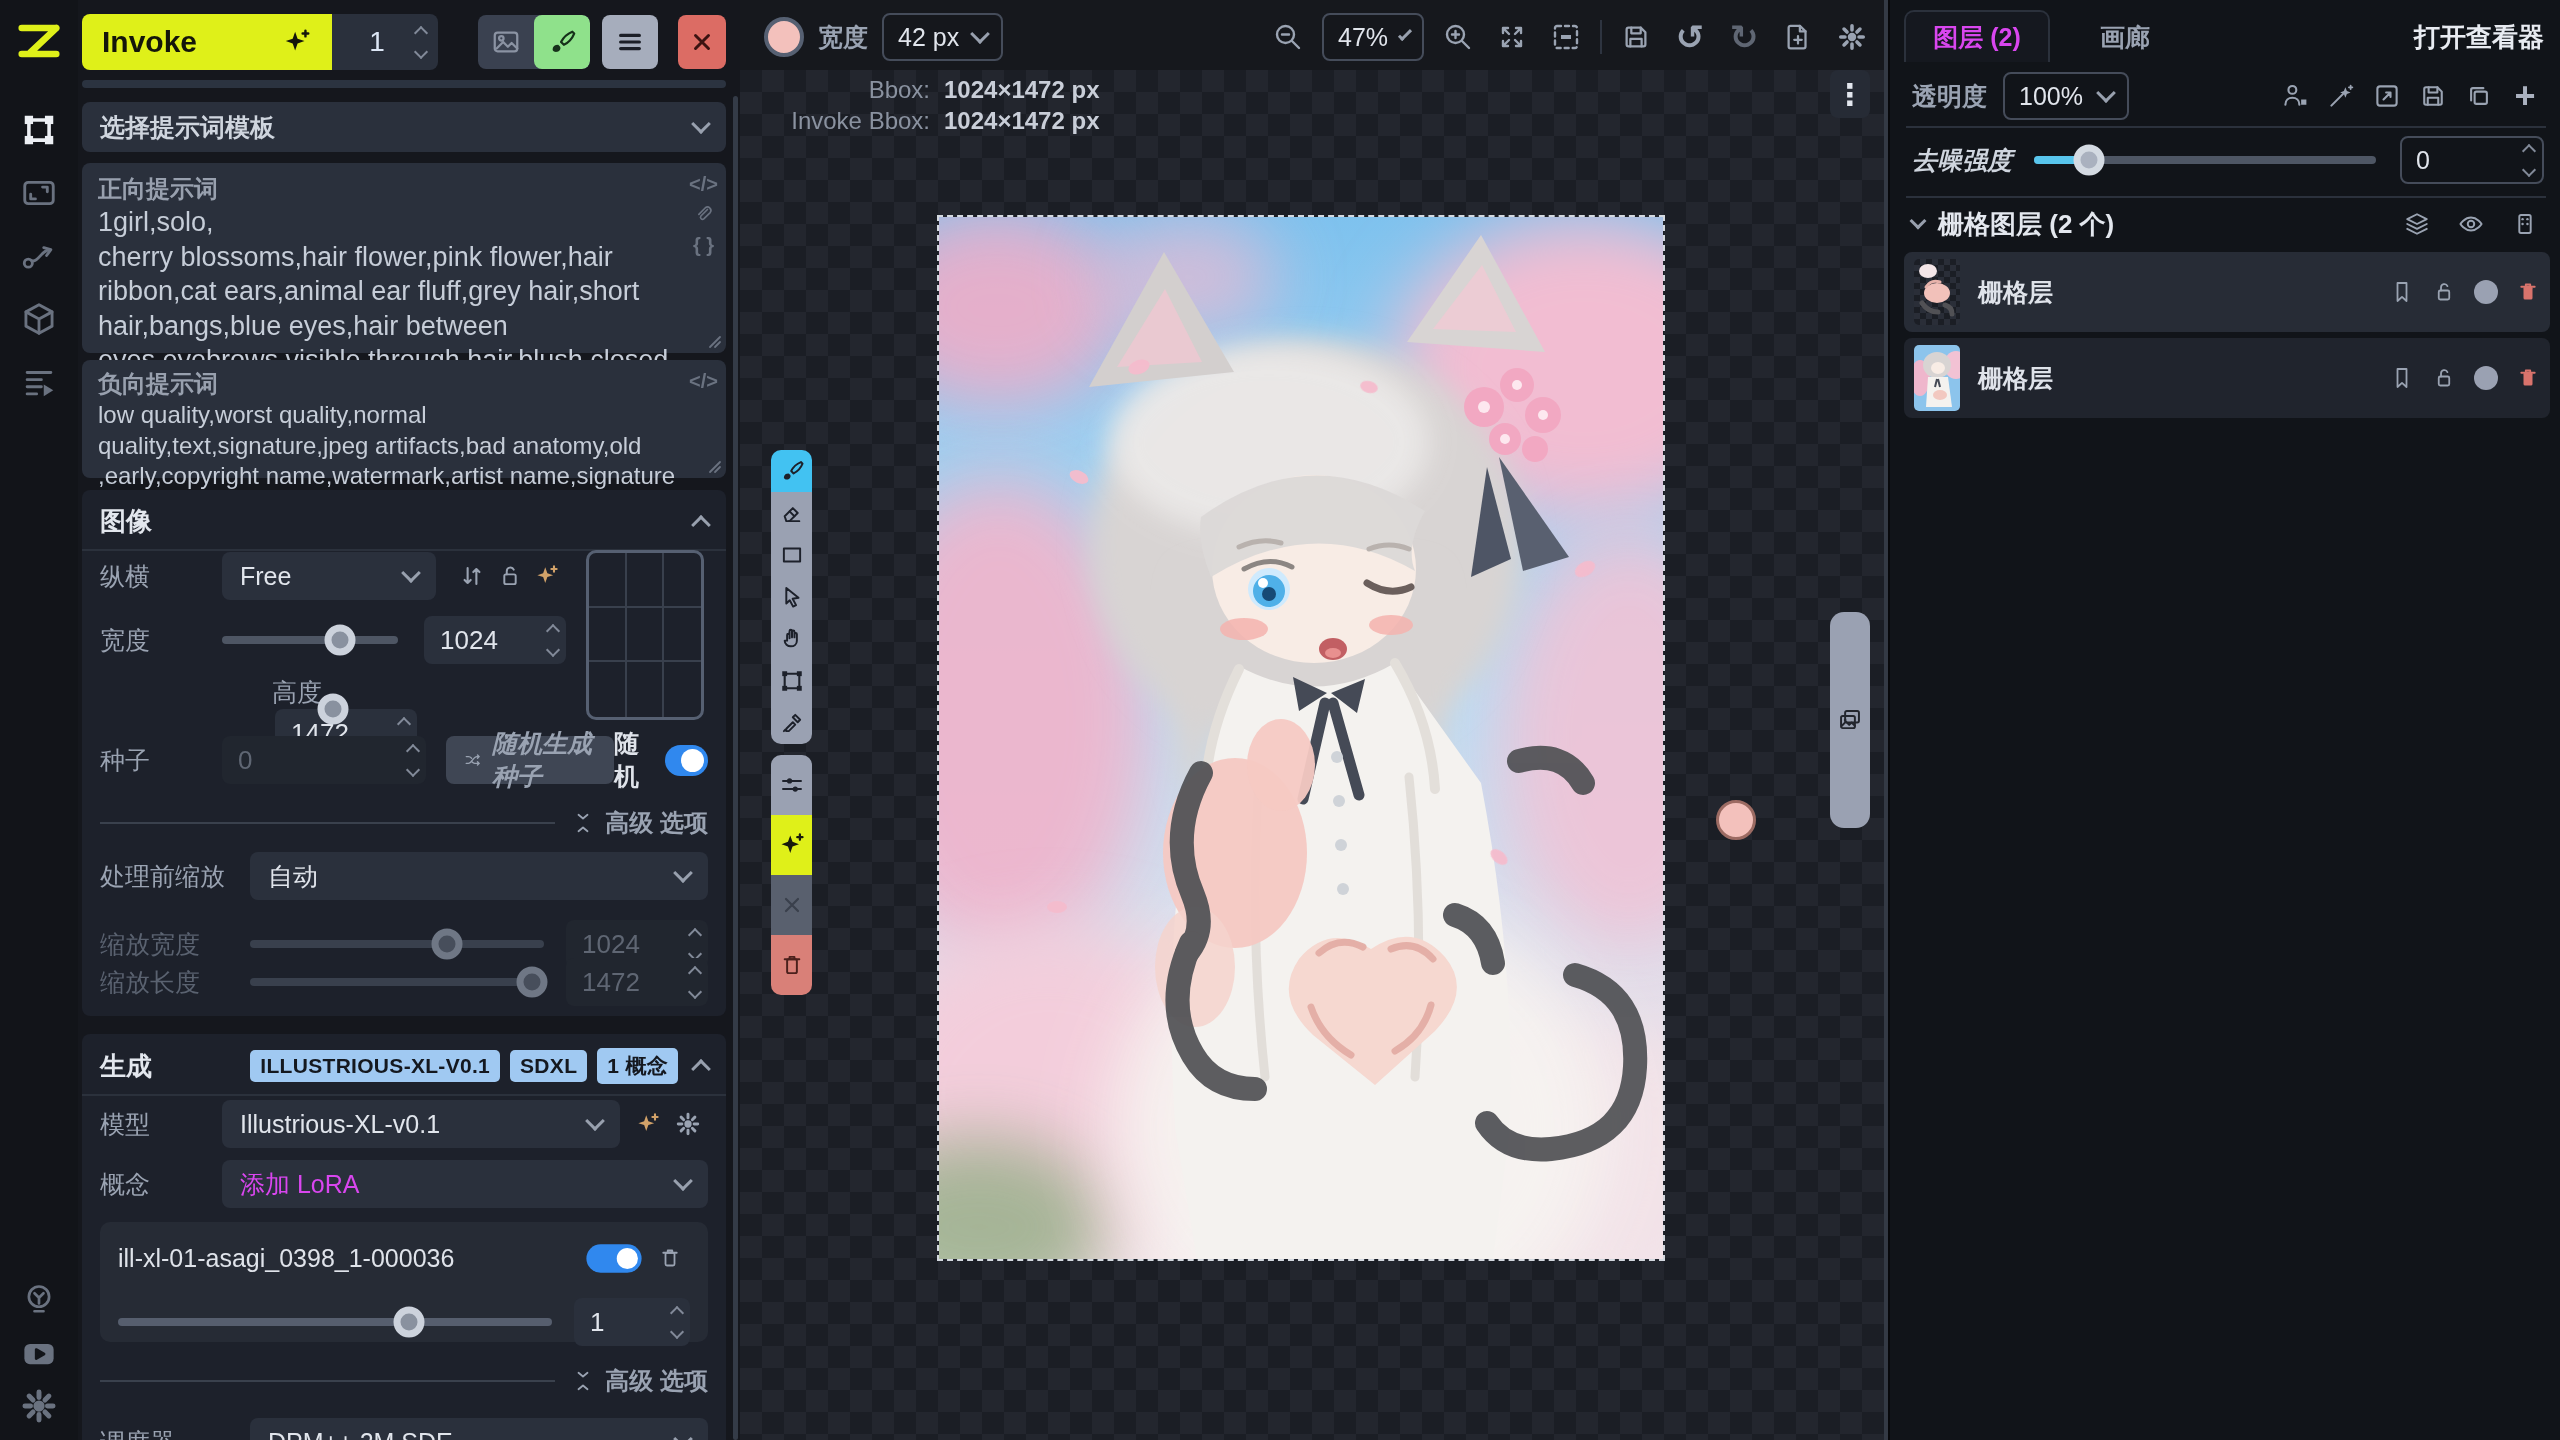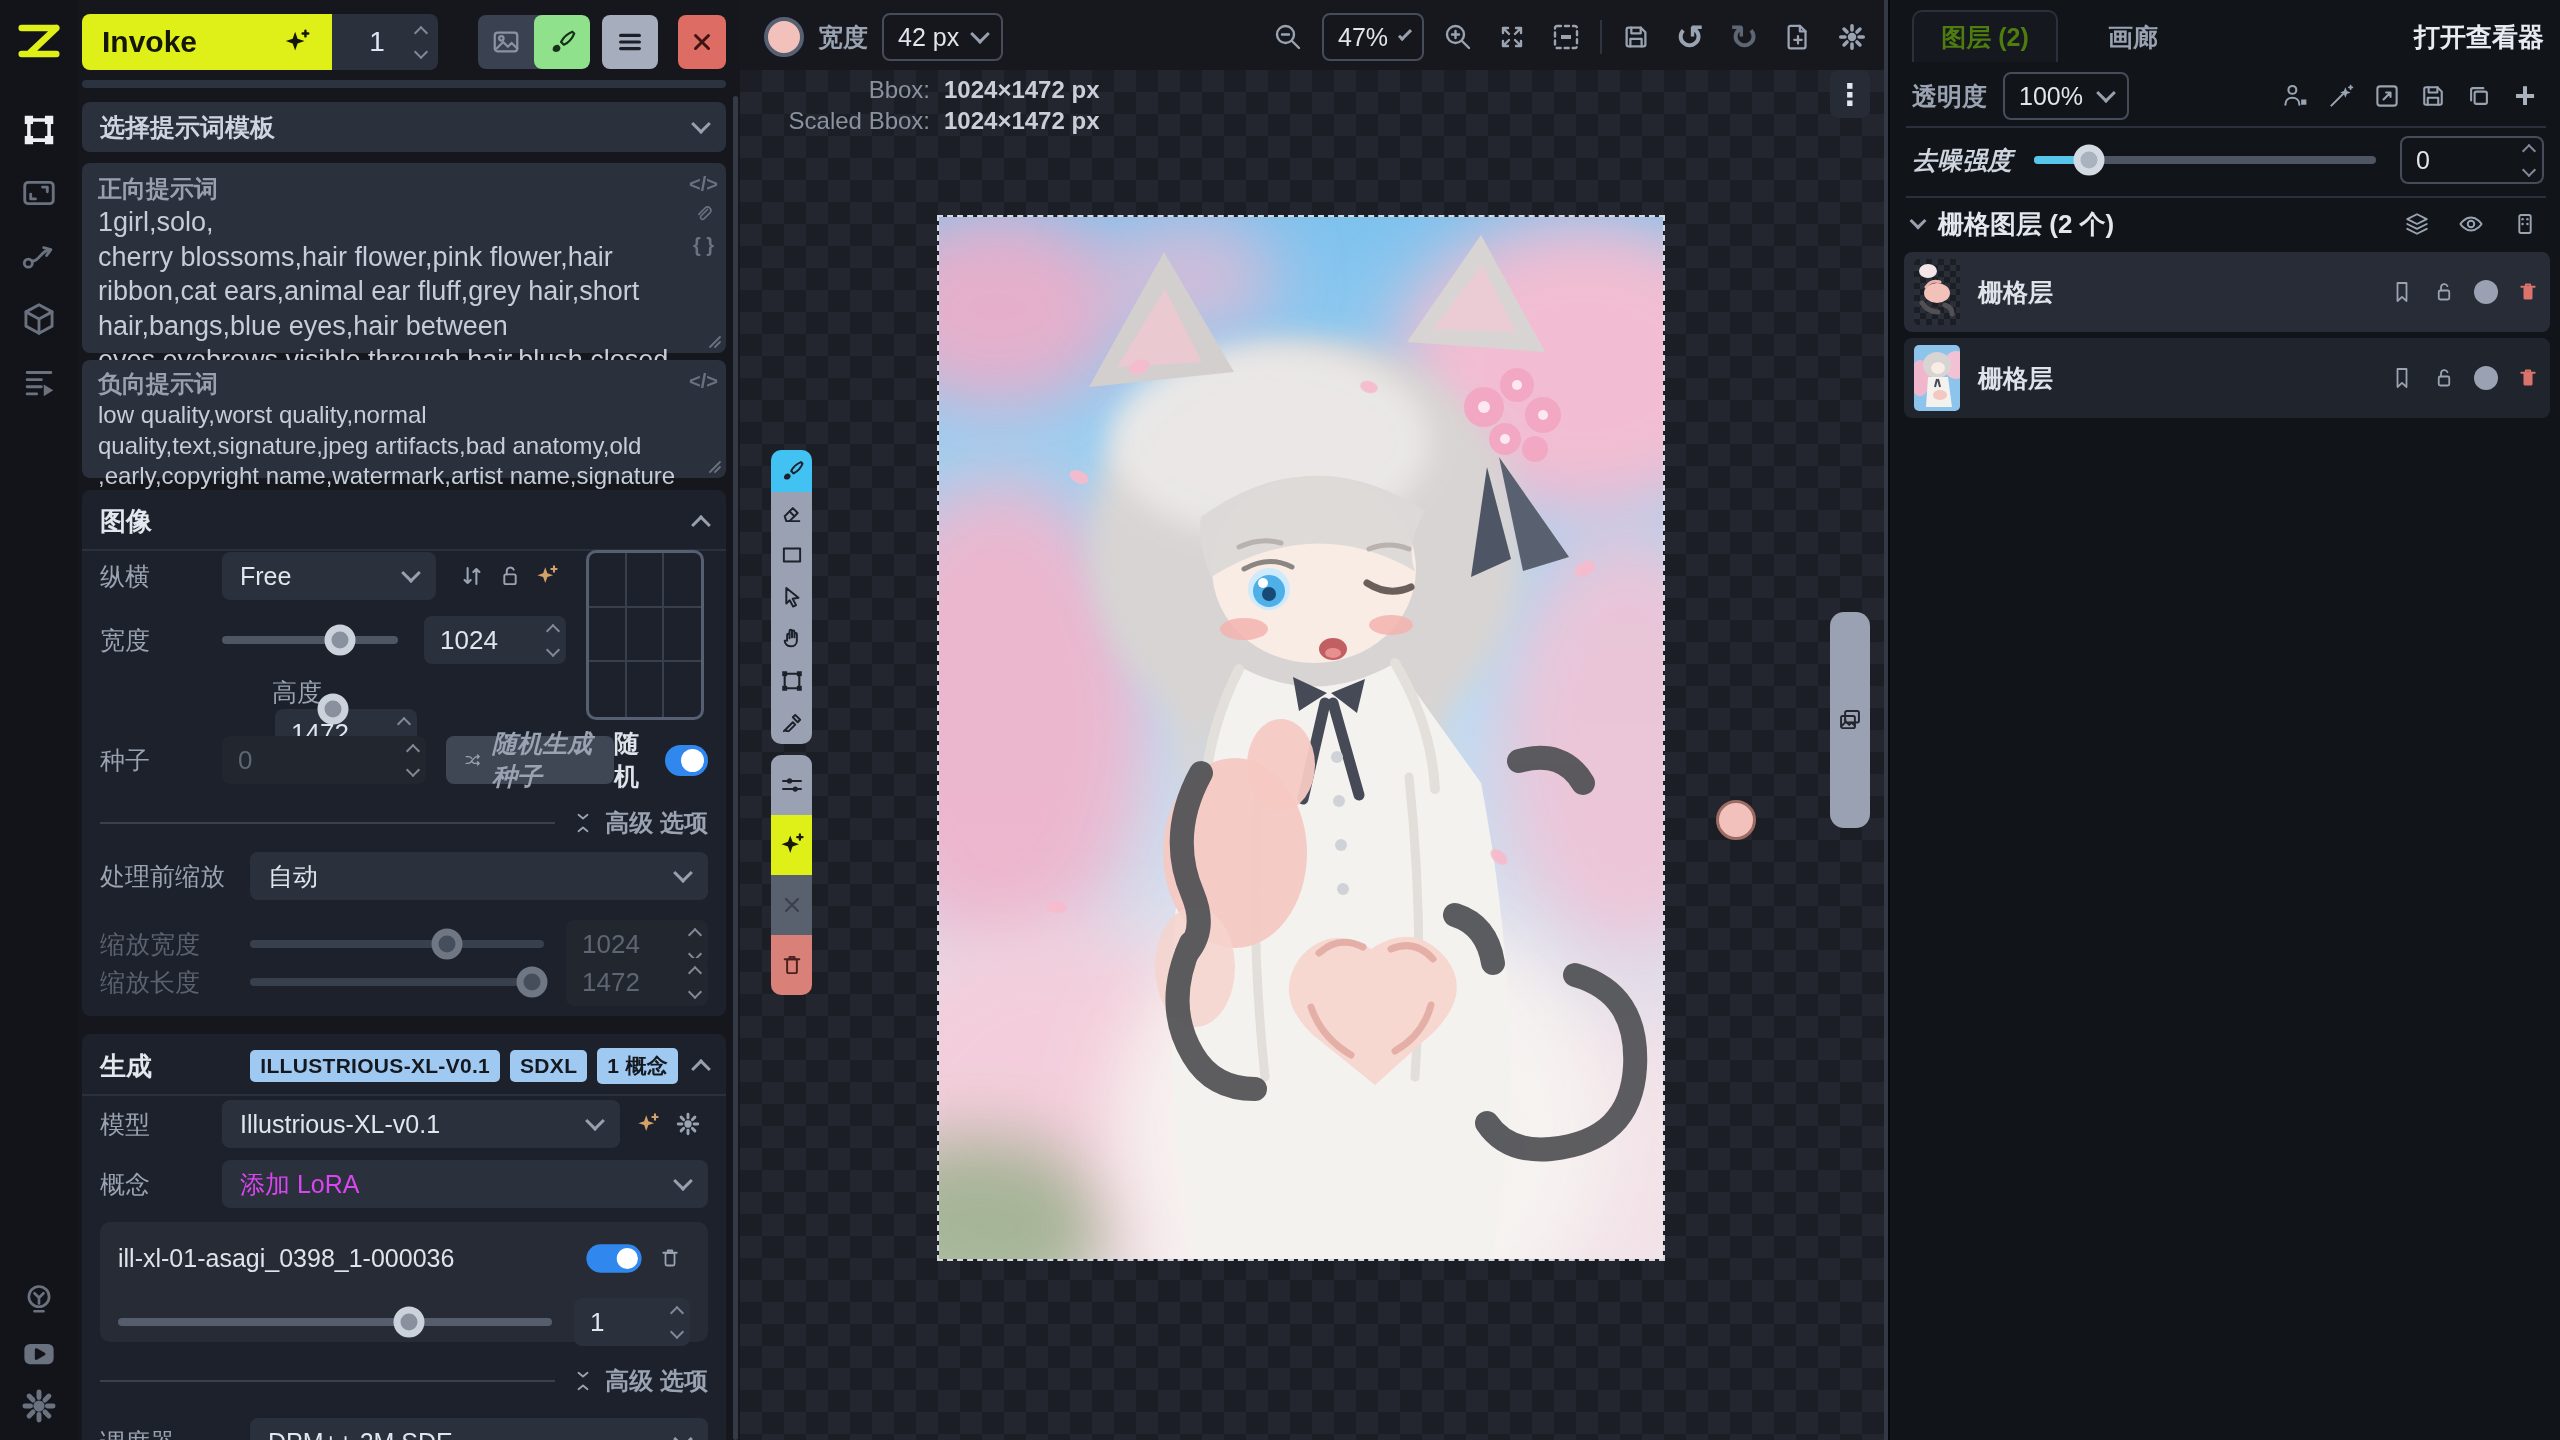--- a/index.html
+++ b/index.html
@@ -95,21 +95,21 @@
   .artframe{position:absolute;left:199px;top:217px;width:724px;height:1042px;outline:2px dashed #d4d9e0;z-index:2;}
   .art{width:100%;height:100%;display:block;}
   .cursorcircle{position:absolute;left:976px;top:800px;width:34px;height:34px;border-radius:50%;background:#f3c1bc;border:3px solid #9c6b63;z-index:4;}
   .gdrawer{position:absolute;right:18px;top:612px;width:40px;height:216px;background:#9aa1b2;border-radius:14px;
            display:flex;align-items:center;justify-content:center;color:#23262e;z-index:5;}
   .cvedge{position:absolute;right:0;top:0;bottom:0;width:4px;background:#343a45;}
   
   .rp{left:1888px;top:0;width:672px;height:1440px;background:#111419;border-left:2px solid #07080b;}
   .tabbar{position:absolute;left:0;right:0;top:8px;height:54px;display:flex;align-items:flex-end;}
   .tab{height:50px;display:flex;align-items:center;justify-content:center;font-size:25px;font-weight:bold;}
-  .tab.on{width:142px;margin-left:22px;color:#4d7c0f;background:#15181f;border:2px solid #2b313c;border-bottom:none;border-radius:10px 10px 0 0;}
+  .tab.on{width:142px;margin-left:14px;color:#d946ef;background:#15181f;border:2px solid #2b313c;border-bottom:none;border-radius:10px 10px 0 0;}
   .tab.off{width:150px;color:#9aa3b2;}
   .viewer{margin-left:auto;margin-right:18px;font-size:26px;font-weight:bold;color:#e8ebf1;height:50px;display:flex;align-items:center;}
   .rprow{position:absolute;left:22px;right:18px;display:flex;align-items:center;}
   .rpdd{border:2.5px solid #454c5a;border-radius:8px;height:44px;display:flex;align-items:center;gap:16px;padding:0 14px;font-size:25px;color:#e1e5ec;}
   .rpicons{margin-left:auto;display:flex;align-items:center;gap:8px;color:#9aa3b2;}
   .rpicons .tbic{width:38px;}
   .denoisefill{position:absolute;left:0;top:0;height:100%;border-radius:4px;background:#58c5ec;}
   .layerhd{font-size:26px;font-weight:bold;color:#e3e7ee;margin-left:14px;}
   .lrow{position:absolute;left:14px;right:12px;height:80px;border-radius:8px;background:#20242d;display:flex;align-items:center;padding:0 10px;}
   .lrow.sel{background:#272c36;}
@@ -536,21 +536,21 @@
         </svg>
     </span>
   </div>
 
   <div class="bboxinfo">
     <div class="r">
         <span class="l">Bbox:</span>
         <span class="v">1024×1472 px</span>
       </div>
     <div class="r">
-        <span class="l">Scaled Bbox:</span>
+        <span class="l">Invoke Bbox:</span>
         <span class="v">1024×1472 px</span>
       </div>
   </div>
 
   <div class="kebab glyph">⋮</div>
 
   <div class="palette" style="top:450px;">
     <div class="t act">
       <svg class="ic" width="26" height="26" viewBox="0 0 32 32">
           <path d="M27 5c-5 2-10 7-12 11l3 3c4-2 9-7 11-12z"></path>

